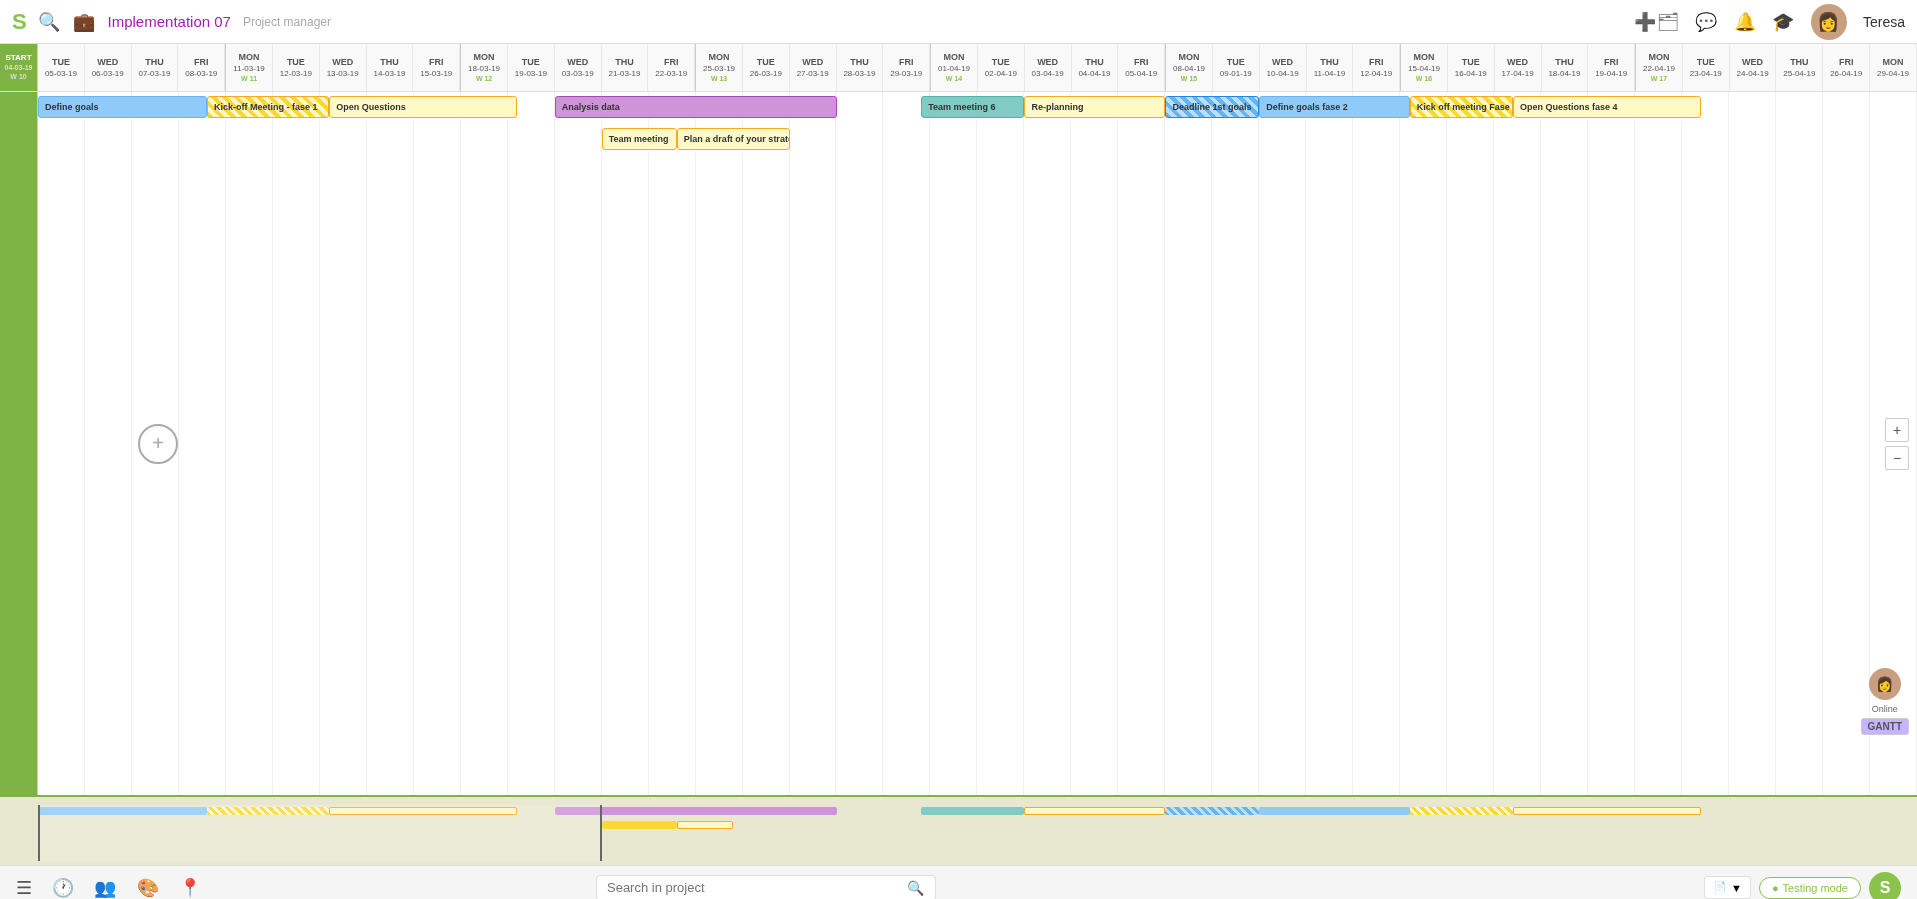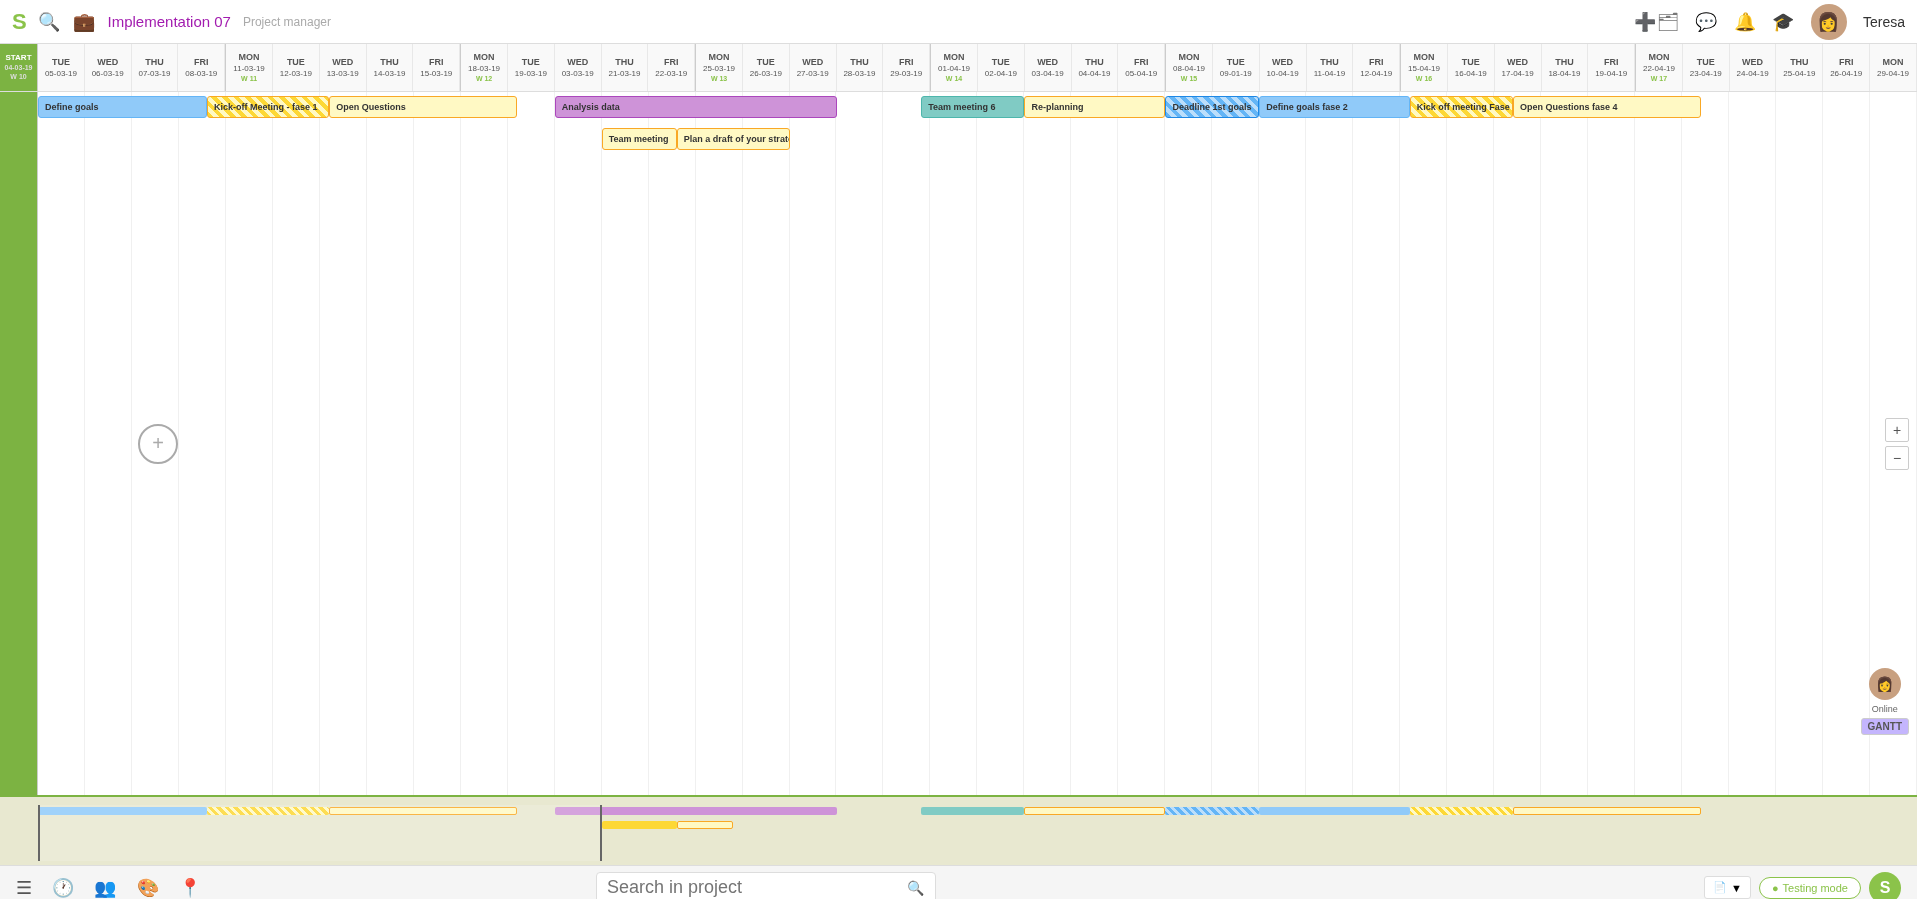--- a/index.html
+++ b/index.html
@@ -234,21 +234,21 @@
       border: 1px solid #ddd;
       border-radius: 4px;
       padding: 4px 10px;
       width: 340px;
       gap: 8px;
     }
 
     #search-bar input {
       border: none;
       outline: none;
-      font-size: 18px;
+      font-size: 13px;
       color: #8b5cf6;
       flex: 1;
       background: transparent;
     }
 
     .search-icon { color: #888; font-size: 14px; }
 
     .toolbar-right { display: flex; align-items: center; gap: 8px; margin-left: auto; }
 
     .doc-btn {

